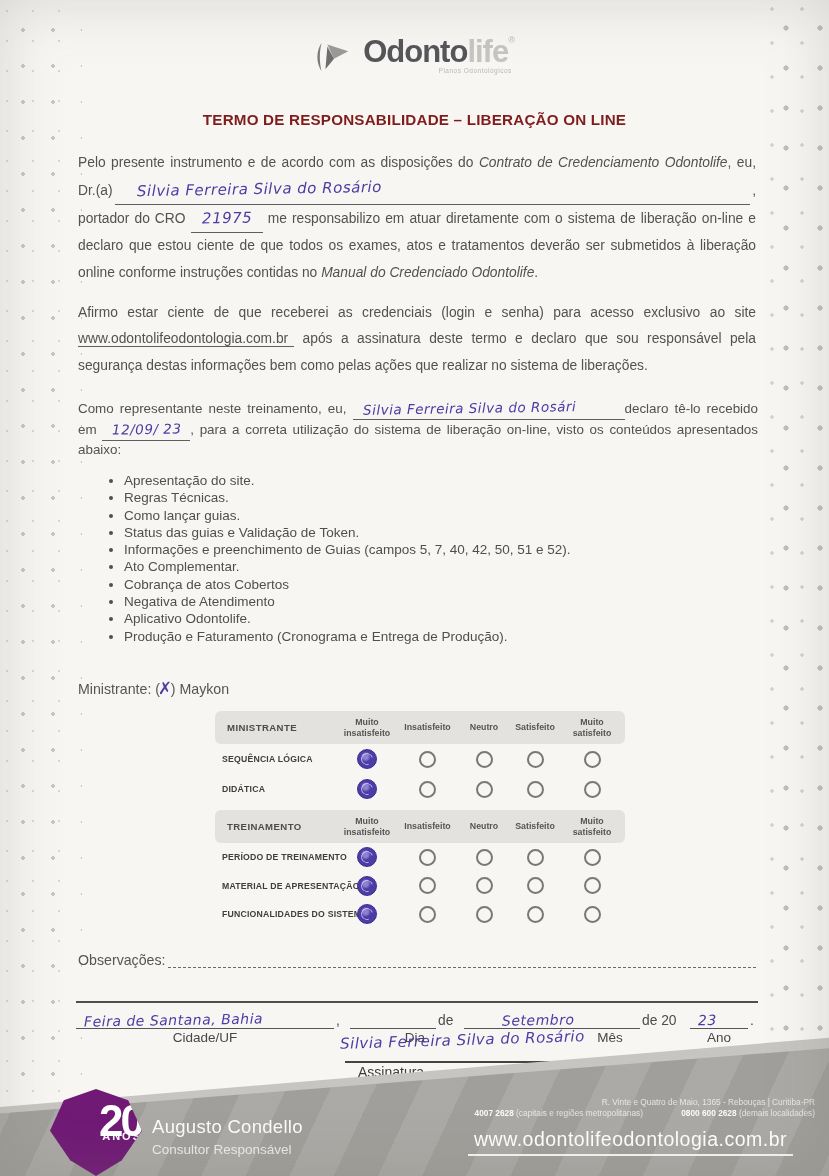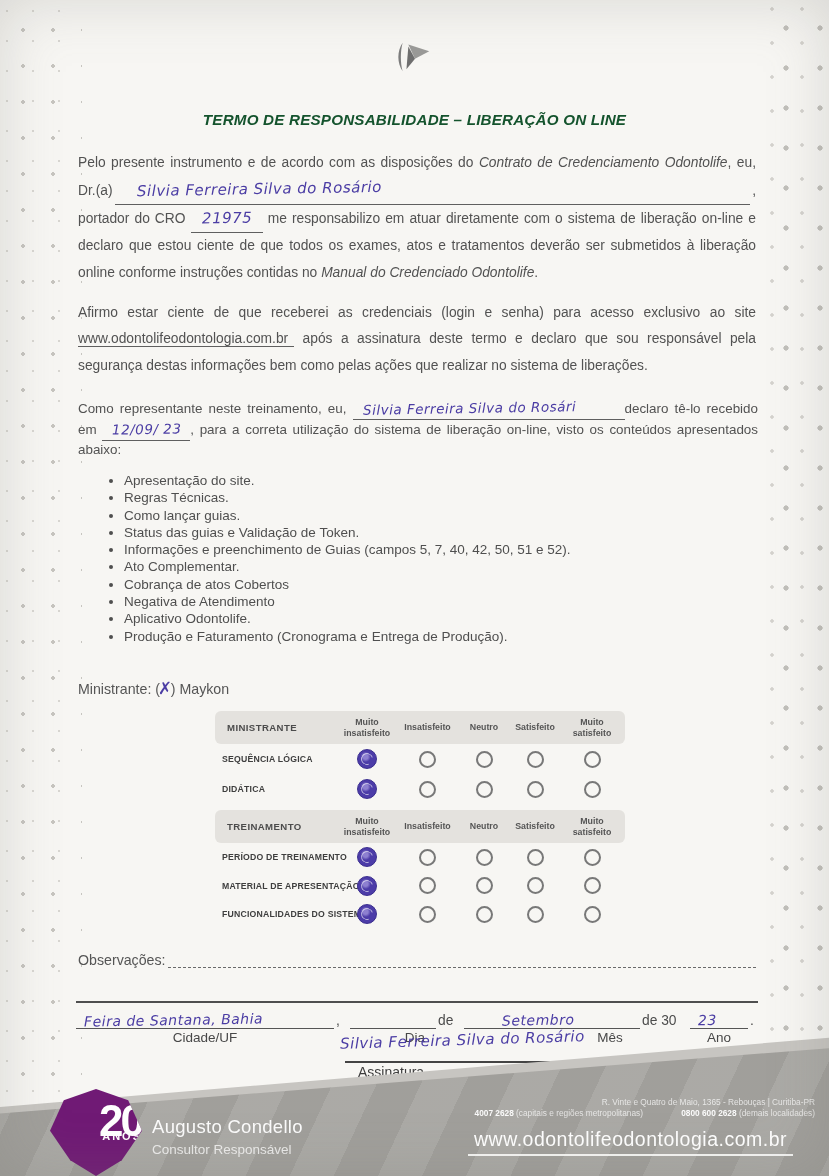--- a/index.html
+++ b/index.html
@@ -26,21 +26,21 @@
 
   
   .logo{position:absolute;left:0;top:36px;width:829px;display:flex;justify-content:center;align-items:flex-start;gap:10px;}
   .logo .wordmark{font-weight:bold;font-size:31px;letter-spacing:-1px;line-height:1;position:relative;}
   .logo .brand-dark{color:#55565a;}
   .logo .brand-light{color:#c6c5c2;font-weight:bold;}
   .logo .reg{font-size:9px;color:#c6c5c2;vertical-align:top;}
   .logo .tagline{position:absolute;right:2px;top:32px;font-size:6.5px;letter-spacing:.5px;color:#b9b8b5;font-weight:normal;}
 
   .doc-title{position:absolute;left:0;top:111px;width:829px;text-align:center;
-    font-size:15.2px;font-weight:bold;color:#14532d;letter-spacing:.2px;font-style:italic;}
+    font-size:15.2px;font-weight:bold;color:#7f1d1d;letter-spacing:.2px;}
 
   .para{position:absolute;left:78px;width:678px;font-size:13.8px;line-height:26.4px;text-align:justify;}
   #p1{top:150px;}
   #p2{top:300px;}
   #p3{top:399px;font-size:13.4px;line-height:18.8px;width:680px;}
   .l1{text-align:justify;text-align-last:justify;}
   .l2{display:flex;align-items:flex-end;}
   .blank{border-bottom:1.3px solid #5f5f5f;display:inline-block;}
   .blank.fill{flex:1;margin:0 2px;}
   .ul-link{border-bottom:1.3px solid #5f5f5f;padding-right:6px;}
@@ -124,20 +124,24 @@
 <div class="dots-right"></div>
 
 <div class="logo">
   <span>
     <svg width="38" height="40" viewBox="0 0 40 42">
       <path d="M7 7 C1 16 1 28 7 37 C4.5 28 4.5 16 7 7 Z" fill="#7d7d7d"></path>
       <path d="M13 9 L35 16 L20 24 Z" fill="#9a9a98"></path>
       <path d="M13 11 L20 24 L11 35 Z" fill="#6f6f6f"></path>
     </svg>
   </span>
+  <span class="wordmark">
+    <span class="brand-dark">Odonto</span><span class="brand-light">life</span><span class="reg">®</span>
+    <span class="tagline">Planos Odontológicos</span>
+  </span>
 </div>
 
 <div class="doc-title">TERMO DE RESPONSABILIDADE – LIBERAÇÃO ON LINE</div>
 
 <div class="para" id="p1">
   <div class="l1"><span>Pelo presente instrumento e de acordo com as disposições do </span><span class="it">Contrato de Credenciamento  Odontolife</span><span>, eu,</span></div>
   <div class="l2">
     <span>Dr.(a)</span>
     <span class="blank fill"><span class="hand big" style="margin-left:22px">Silvia Ferreira Silva do Rosário</span></span>
     <span>,</span>
@@ -297,21 +301,21 @@
   <div class="so-row">
     <div class="line">
         <span class="hand">Feira de Santana, Bahia</span>
       </div>
     <div class="txt">,</div>
     <div class="line"></div>
     <div class="txt">de</div>
     <div class="line">
         <span class="hand" style="left:38px">Setembro</span>
       </div>
-    <div class="txt">de 30</div>
+    <div class="txt">de 20</div>
     <div class="line">
         <span class="hand">23</span>
       </div>
     <div class="txt">.</div>
   </div>
   <div class="so-labels">
     <div>Cidade/UF</div>
     <div></div>
     <div class="lbl-dia">Dia</div>
     <div></div>

